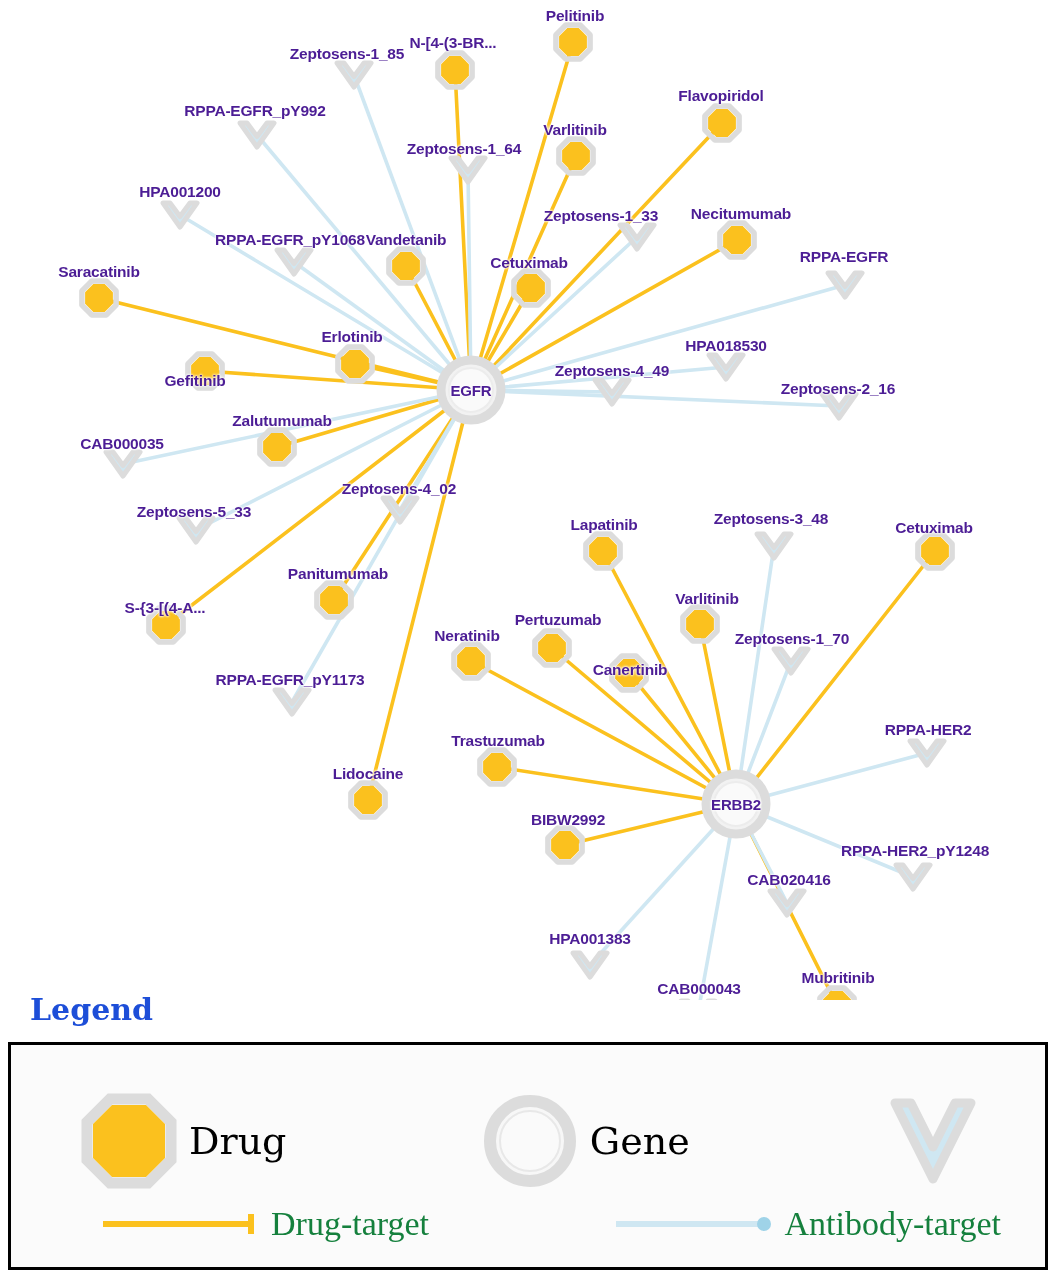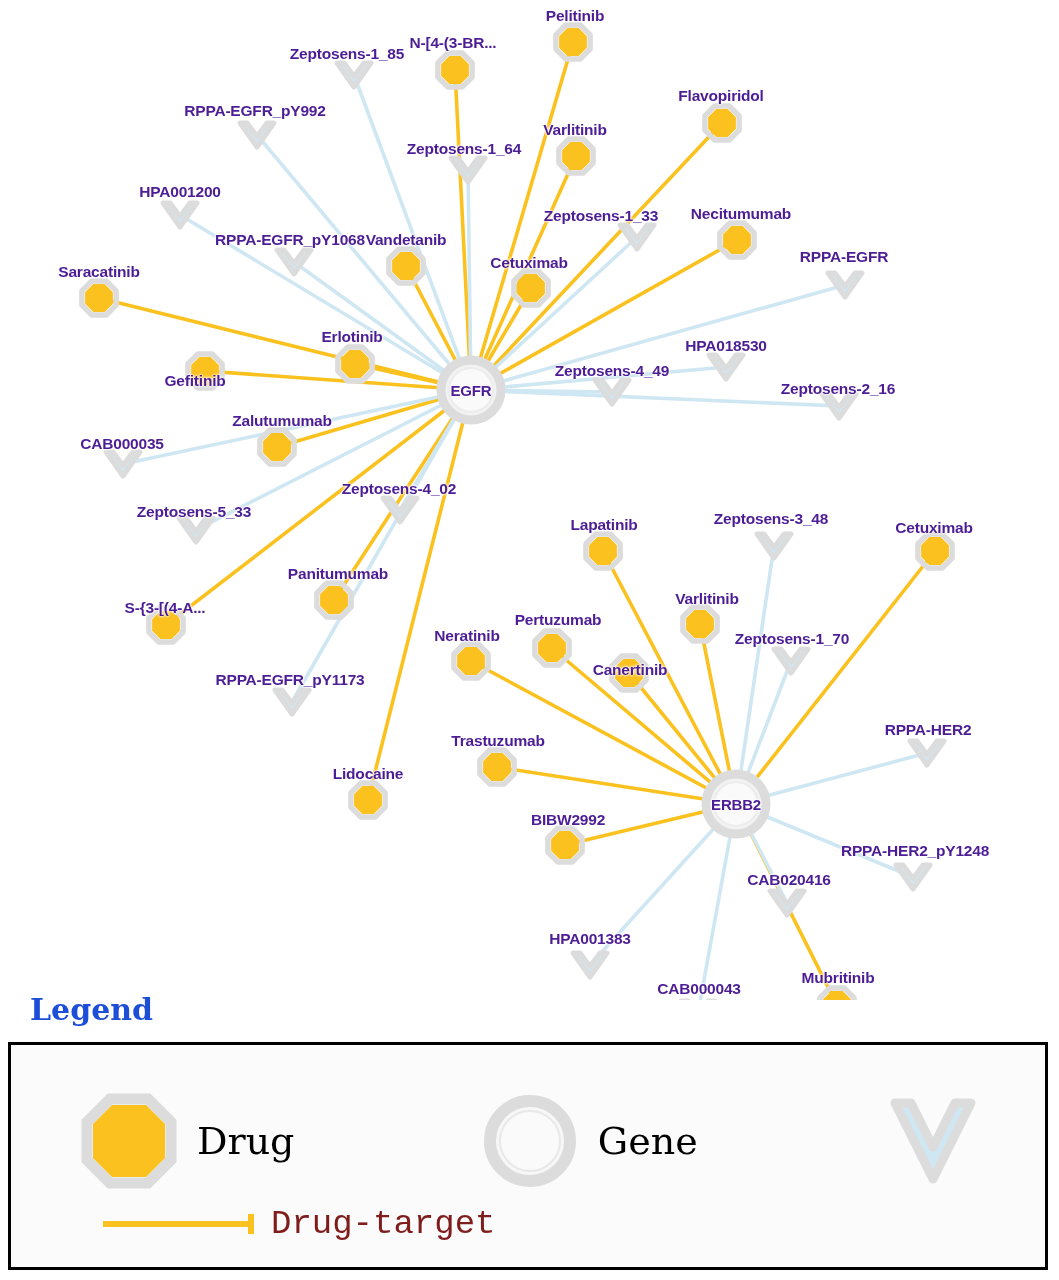--- a/index.html
+++ b/index.html
@@ -66,42 +66,42 @@
   }
   .legend-symbol-row {
     top: 48px;
     left: 70px;
     width: 900px;
     justify-content: space-between;
   }
   .legend-item {
     display: flex;
     align-items: center;
-    gap: 20px;
+    gap: 12px;
   }
   .legend-item .lbl {
     font-family: "DejaVu Serif", serif;
     font-size: 38px;
     color: #000;
   }
   .legend-edge-row {
     top: 160px;
     left: 90px;
     width: 900px;
     justify-content: space-between;
   }
   .legend-edge-item {
     display: flex;
     align-items: center;
     gap: 10px;
   }
   .legend-edge-item .lbl {
-    font-family: Liberation Mono, monospace;
+    font-family: Liberation Serif, serif;
     font-size: 34px;
-    color: #7f1d1d;
+    color: #15803d;
   }
 </style>
 </head>
 <body>
 
 <div id="network">
   <svg id="net-svg" width="1059" height="1000">
       <g>
         <line x1="573" y1="42" x2="471" y2="390" stroke="#FBC11E" stroke-width="3.6" stroke-linecap="round"></line>
         <line x1="455" y1="70" x2="471" y2="390" stroke="#FBC11E" stroke-width="3.6" stroke-linecap="round"></line>
@@ -297,14 +297,21 @@
     </div>
   </div>
   <div class="legend-row legend-edge-row">
     <div class="legend-edge-item">
       <svg width="160" height="24" viewBox="0 0 160 24">
         <line x1="2" y1="12" x2="150" y2="12" stroke="#FBC11E" stroke-width="6"></line>
         <line x1="150" y1="2" x2="150" y2="22" stroke="#FBC11E" stroke-width="6"></line>
       </svg>
       <span class="lbl">Drug-target</span>
     </div>
+    <div class="legend-edge-item">
+      <svg width="160" height="24" viewBox="0 0 160 24">
+        <line x1="2" y1="12" x2="146" y2="12" stroke="#cfe7f2" stroke-width="6"></line>
+        <circle cx="150" cy="12" r="7" fill="#9fd3e8"></circle>
+      </svg>
+      <span class="lbl">Antibody-target</span>
+    </div>
   </div>
 </div>
 
 </body></html>

